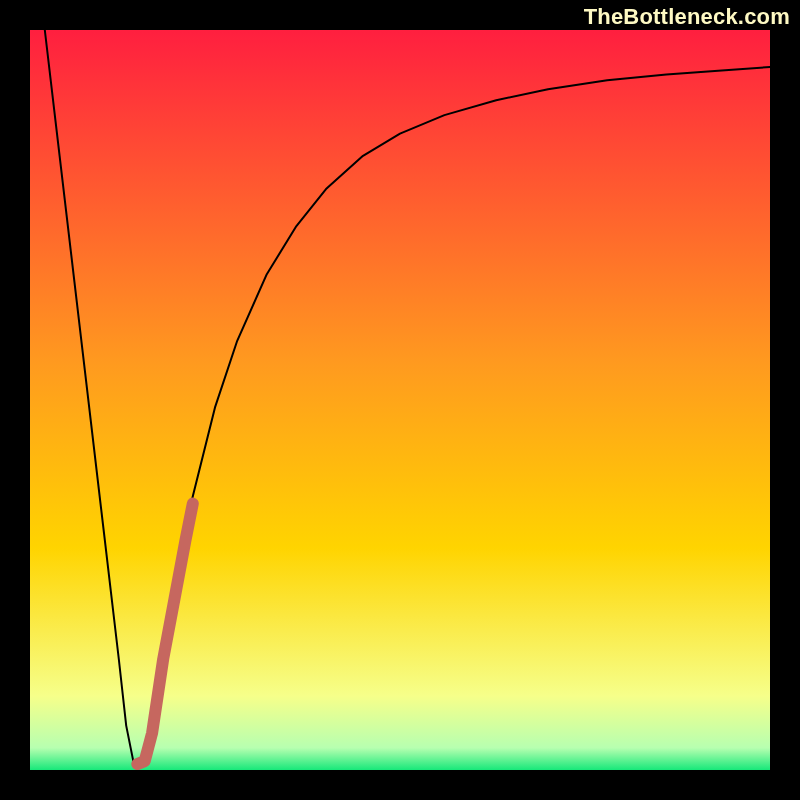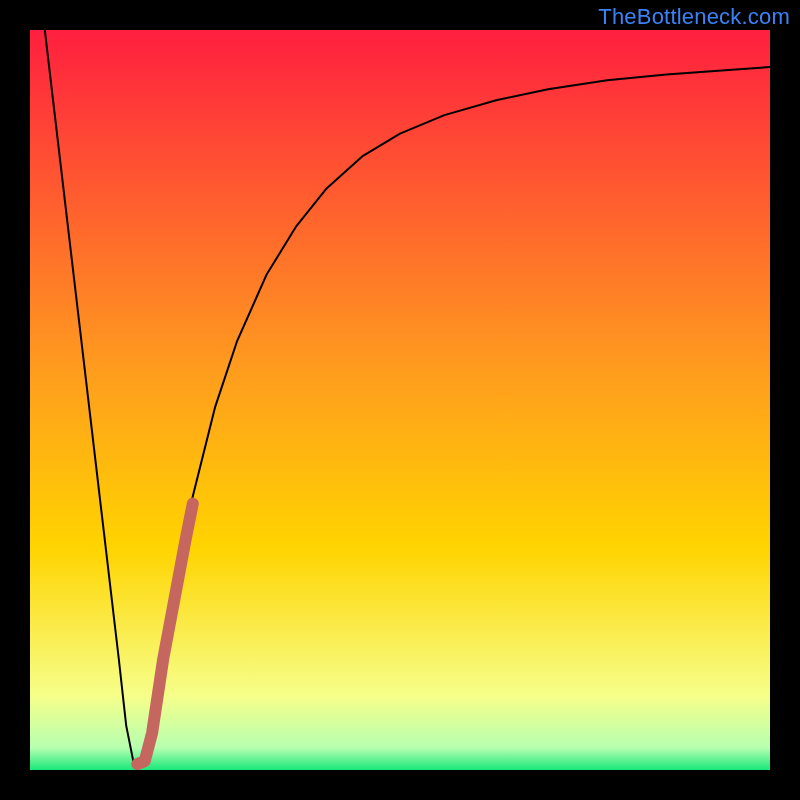--- a/index.html
+++ b/index.html
@@ -19,23 +19,23 @@
   }
   svg {
     display: block;
   }
   .watermark {
     position: absolute;
     top: 4px;
     right: 10px;
     font-family: Arial, Helvetica, sans-serif;
     font-size: 22px;
-    color: #3b82f6;
+    color: #fef9c3;
     letter-spacing: 0.2px;
-    font-weight: 400;
+    font-weight: 700;
     text-align: center;
   }
 </style>
 </head>
 <body>
 
 <div class="chart-wrap">
   <svg id="chart-svg" width="800" height="800" viewBox="0 0 800 800">
     <defs>
       <linearGradient id="bg-grad" x1="0" y1="0" x2="0" y2="1">

